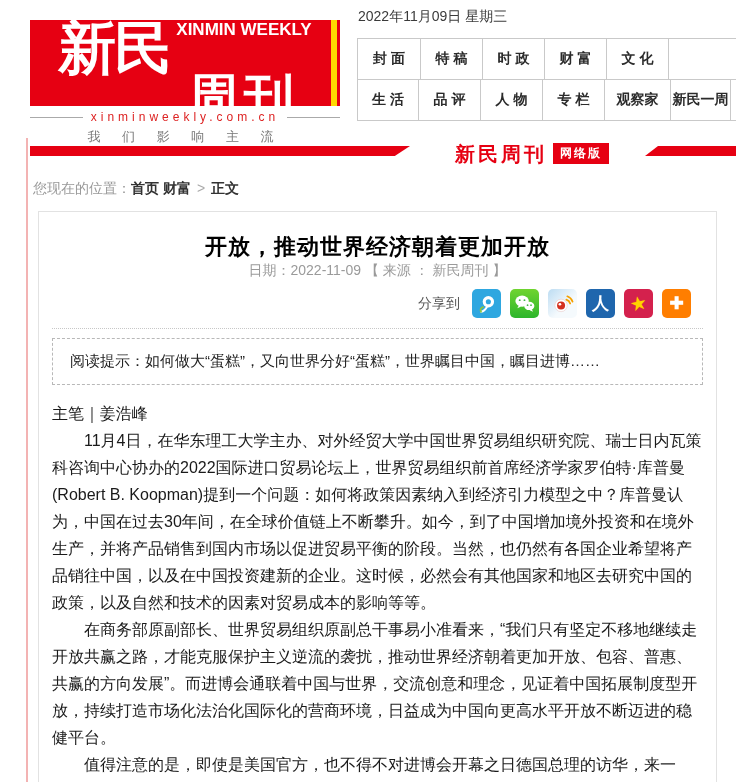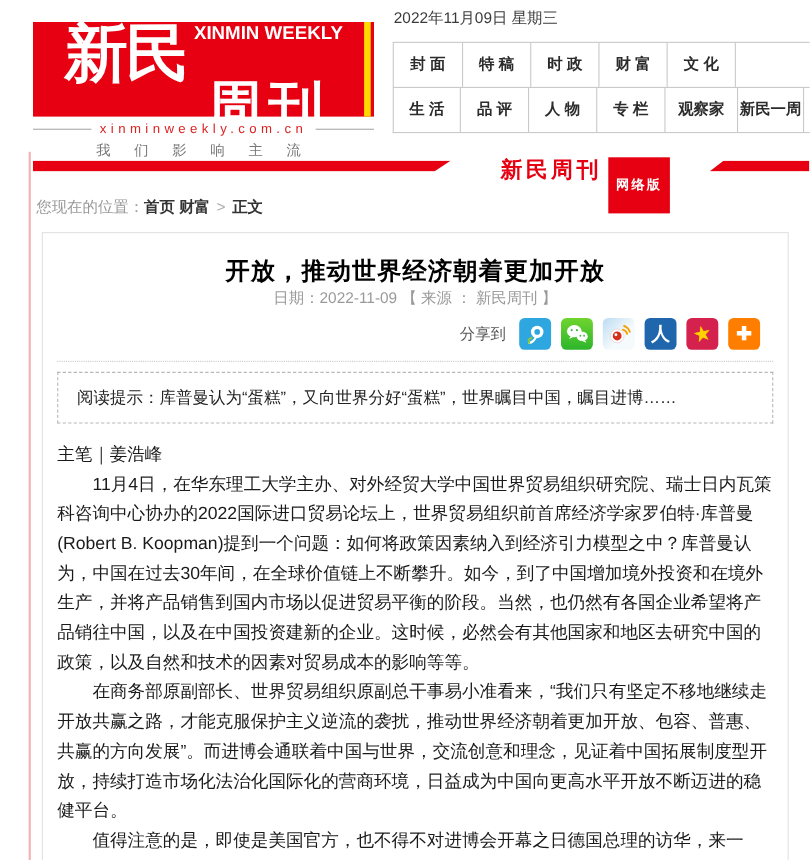--- a/index.html
+++ b/index.html
@@ -37,21 +37,21 @@
 
   
   .banner { position:absolute; left:0; top:141px; width:736px; height:22px; }
   .banner-bar-left { position:absolute; left:30px; top:5px; width:380px; height:10px;
                      background:#e60012; clip-path:polygon(0 0,100% 0,96% 100%,0 100%); }
   .banner-bar-right { position:absolute; left:645px; top:5px; width:91px; height:10px;
                       background:#e60012; clip-path:polygon(13px 0,100% 0,100% 100%,0 100%); }
   .banner-title { position:absolute; left:455px; top:0; color:#e60012; font-weight:bold;
                   font-size:20px; letter-spacing:3px; font-family:"Liberation Serif", serif; }
   .banner-badge { position:absolute; left:553px; top:2px; background:#e60012; color:#fff;
-                  font-size:12px; font-weight:bold; padding:17px 7px; letter-spacing:2px; }
+                  font-size:12px; font-weight:bold; padding:2px 7px; letter-spacing:2px; }
 
   .left-rail { position:absolute; left:26px; top:138px; width:2px; height:644px; background:#f3b3b3; }
 
   
   .breadcrumb { position:absolute; left:33px; top:180px; font-size:14px; color:#999; }
   .breadcrumb b { color:#333; font-weight:bold; }
   .breadcrumb .sep { color:#aaa; margin:0 6px; }
 
   
   .article-box { position:absolute; left:38px; top:211px; width:679px; height:600px;
@@ -173,21 +173,21 @@
       </div>
     <div class="share-icon ic-qzone">
         <span style="transform:rotate(-12deg)">★</span>
       </div>
     <div class="share-icon ic-more">
         <span>✚</span>
       </div>
   </div>
 
   <div class="tip-box">
-    <span>阅读提示：库普曼认为“蛋糕”，又向世界分好“蛋糕”，世界瞩目中国，瞩目进博……</span>
+    <span>阅读提示：如何做大“蛋糕”，又向世界分好“蛋糕”，世界瞩目中国，瞩目进博……</span>
   </div>
 
   <div class="article-body">
     <div class="byline">主笔｜姜浩峰</div>
     <p class="para">11月4日，在华东理工大学主办、对外经贸大学中国世界贸易组织研究院、瑞士日内瓦策科咨询中心协办的2022国际进口贸易论坛上，世界贸易组织前首席经济学家罗伯特·库普曼(Robert B. Koopman)提到一个问题：如何将政策因素纳入到经济引力模型之中？库普曼认为，中国在过去30年间，在全球价值链上不断攀升。如今，到了中国增加境外投资和在境外生产，并将产品销售到国内市场以促进贸易平衡的阶段。当然，也仍然有各国企业希望将产品销往中国，以及在中国投资建新的企业。这时候，必然会有其他国家和地区去研究中国的政策，以及自然和技术的因素对贸易成本的影响等等。</p>
     <p class="para">在商务部原副部长、世界贸易组织原副总干事易小准看来，“我们只有坚定不移地继续走开放共赢之路，才能克服保护主义逆流的袭扰，推动世界经济朝着更加开放、包容、普惠、共赢的方向发展”。而进博会通联着中国与世界，交流创意和理念，见证着中国拓展制度型开放，持续打造市场化法治化国际化的营商环境，日益成为中国向更高水平开放不断迈进的稳健平台。</p>
     <p class="para">值得注意的是，即使是美国官方，也不得不对进博会开幕之日德国总理的访华，来一个“强烈同意”。说这话的是当地时间11月4日出现在德国明斯特出席七国集团外长会的美国国务卿布林肯。朔尔茨从德国出发前往中国之前，曾在《法兰克福汇报》发表专栏文章《为同中国进行开放且明确的交流》，其中在提及处理中德之间的分歧和争议问题之外，还提出——“得看到，即便世界局势发生变化，中国仍是德国和欧洲重要的经贸伙伴，德国不想也不能与中国脱钩”。</p>
 
   </div>
 </div>

